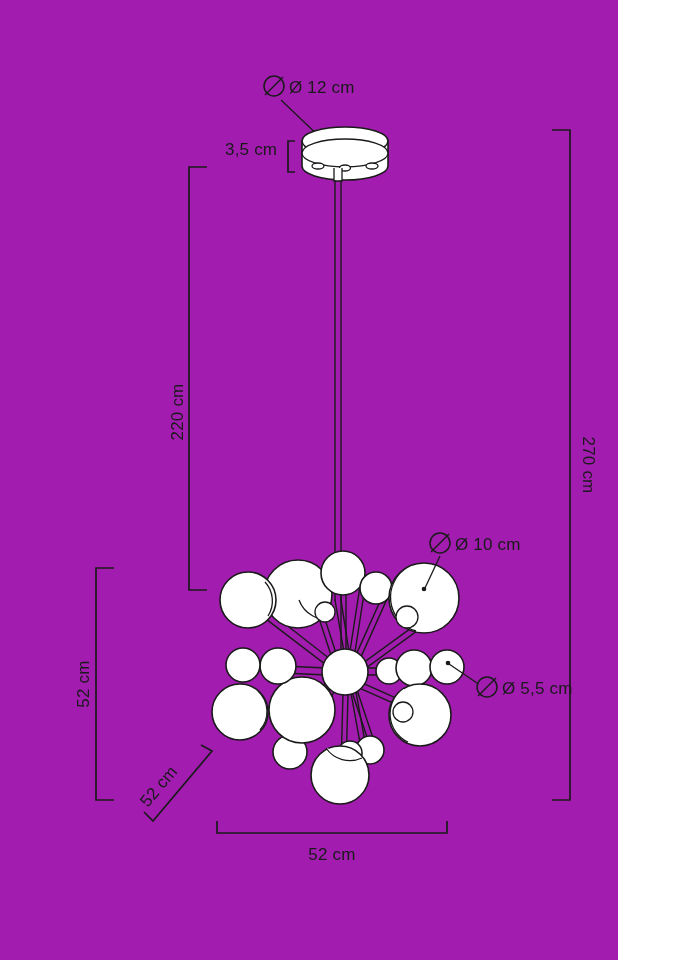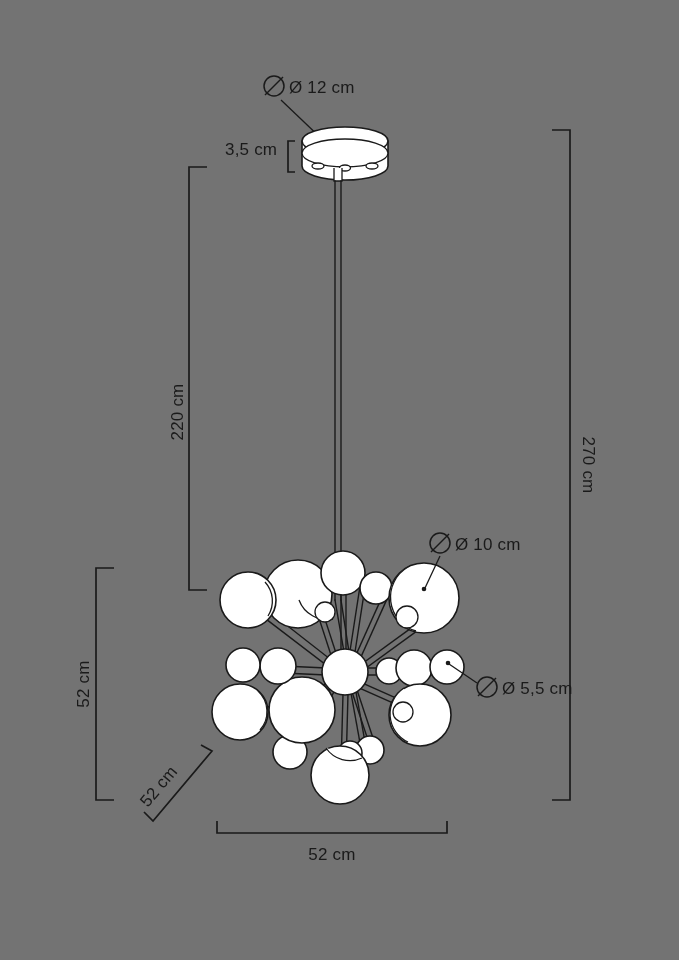--- a/index.html
+++ b/index.html
@@ -5,23 +5,23 @@
   html, body {
     margin: 0;
     padding: 0;
     background: #ffffff;
   }
   body {
     font-family: "Liberation Sans", sans-serif;
   }
   #page {
     position: relative;
-    width: 679px;
+    width: 618px;
     height: 960px;
-    background: #737373;
+    background: #a21caf;
     overflow: hidden;
   }
   #drawing {
     position: absolute;
     left: 0;
     top: 0;
     width: 679px;
     height: 960px;
   }
   .dim-text {

